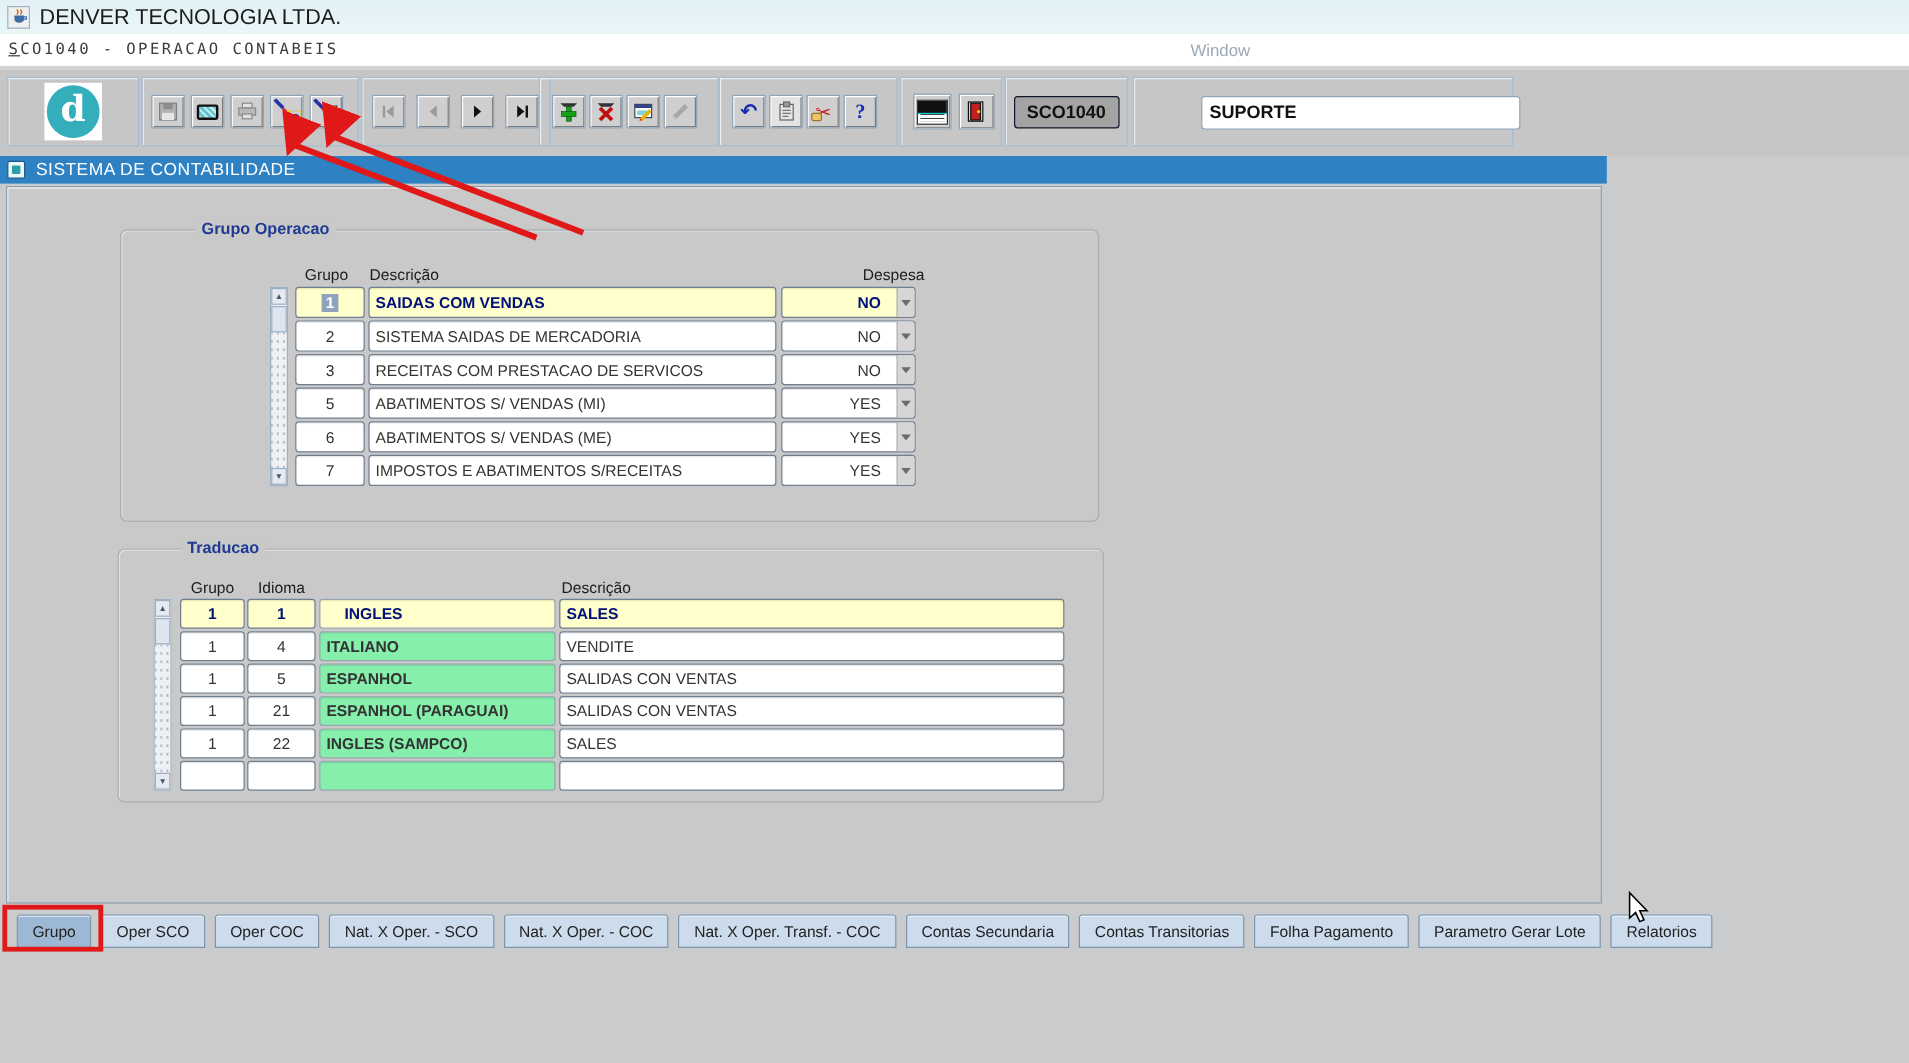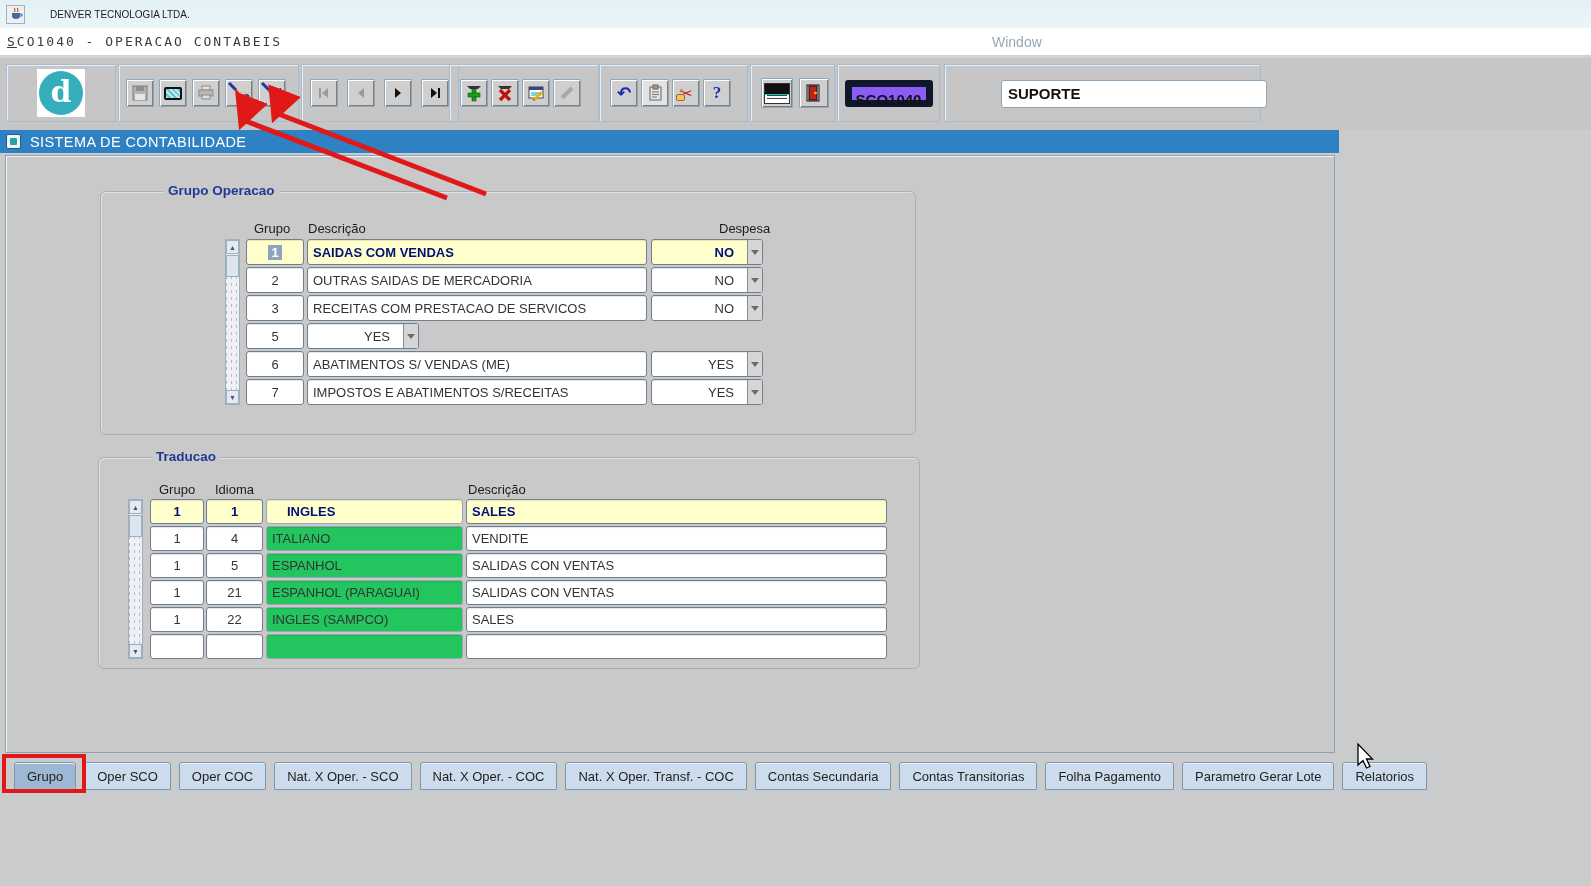--- a/index.html
+++ b/index.html
@@ -5,42 +5,42 @@
   * { margin:0; padding:0; box-sizing:border-box; }
   html,body { width:1591px; height:886px; overflow:hidden;
     font-family:"Liberation Sans", sans-serif; background:#c9cbcd; }
 
   
   .titlebar { position:absolute; left:0; top:0; width:1591px; height:28px;
     background:linear-gradient(#e2f1f6,#eaf6f8); display:flex; align-items:center; gap:8px;
     padding-left:6px; }
   .java-ic { width:19px; height:19px; background:#f0f0f0; border:1px solid #9fb0c0;
     display:flex; align-items:center; justify-content:center; }
-  .titlebar .wtitle { font-size:10px; color:#1c1c1c;margin-left:17px; }
+  .titlebar .wtitle { font-size:18px; color:#1c1c1c; }
 
   .menubar { position:absolute; left:0; top:28px; width:1591px; height:30px; background:#ffffff;
     border-bottom:3px solid #d2d2d2; }
   .menu-module { position:absolute; left:7px; top:6px; font-family:"DejaVu Sans Mono", monospace;
     font-size:13px; letter-spacing:2px; color:#3c3c3c; }
   .menu-module u { text-decoration:underline; }
   .menu-window { position:absolute; left:992px; top:6px; font-size:14px; color:#9aa7b5; }
 
   
   .toolbar { position:absolute; left:0; top:58px; width:1591px; height:72px; background:#c6c6c6; }
   .tpanel { position:absolute; top:6px; height:58px; border:1px solid #a6bdd2;
     box-shadow:inset 1px 1px 0 #e9eef3; display:flex; align-items:center; }
   .tb { width:28px; height:28px; background:#cfcfcf; border:1px solid #8ea6ba; border-radius:1px;
     box-shadow:inset 1px 1px 0 #ffffff, inset -1px -1px 0 #7e7e7e; position:relative;
     display:flex; align-items:center; justify-content:center; padding:0; cursor:pointer; }
   .tb.lite { background:#e3e3e3; }
   .logo-box { width:48px; height:48px; background:#ffffff; margin-left:30px;
     display:flex; align-items:center; justify-content:center; }
   .logo-disc { width:44px; height:44px; border-radius:50%; background:#35aebc;
     color:#ffffff; font:bold 30px/42px "DejaVu Serif", serif; text-align:center; }
-  .code-field { width:88px; height:27px; background:#8b5cf6; border:7px solid #0f172a;
+  .code-field { width:88px; height:27px; background:#a3a3a3; border:1px solid #0f172a;
     border-radius:3px; font-weight:bold; font-size:15px; color:#111; text-align:center;
     line-height:25px; margin:0 auto; }
   .user-field { position:absolute; left:56px; top:15px; width:266px; height:28px; background:#ffffff;
     border:1px solid #8ea6ba; border-radius:3px; font-weight:bold; font-size:15px; color:#111;
     padding:4px 0 0 6px; }
 
   
   .glyph-q { position:absolute; right:2px; bottom:0; font:bold 12px "Liberation Sans",sans-serif; color:#1b2bb0; }
   .dotbox { position:absolute; right:1px; bottom:1px; width:12px; height:13px;
     border:1px dotted #e4c400; }
@@ -87,21 +87,21 @@
   .vs-thumb { position:absolute; left:0; top:15px; width:13px; height:22px; background:#dfe5ee;
     border:1px solid #9db0c2; }
 
   .grid { position:absolute; display:flex; }
   .rows { display:flex; flex-direction:column; }
   .grow { display:flex; }
   .cell { background:#ffffff; border:1px solid #6f7f8f; border-radius:3px;
     font-size:13px; color:#333; padding:0 5px; display:flex; align-items:center;
     box-shadow:inset 0 1px 1px rgba(0,0,0,.10); }
   .cell.num { justify-content:center; }
-  .cell.disp { background:#22c55e; border-color:#9aa6b2; }
+  .cell.disp { background:#86efac; border-color:#9aa6b2;font-weight:bold; }
   .grow.sel .cell { background:#ffffcc; color:#00107a; font-weight:bold; }
   .grow.sel .cell.disp { background:#ffffcc;padding-left:20px; }
   .selhl { background:#8fa3bc; color:#ffffff; padding:0 3px; }
   .combo { position:relative; padding-right:28px;justify-content:flex-end; }
   .combo .dd { position:absolute; right:0; top:0; bottom:0; width:15px; background:#d6d6d6;
     border-left:1px solid #8a8a8a; border-radius:0 2px 2px 0; display:flex; align-items:center;
     justify-content:center; }
   .combo .dd::after { content:""; width:0; height:0; border:4px solid transparent;
     border-top:5px solid #6a6a6a; margin-top:4px; }
 
@@ -322,36 +322,37 @@
           <span class="selhl">1</span>
         </div>
       <div class="cell c-desc">SAIDAS COM VENDAS</div>
       <div class="cell combo c-desp">
           <span>NO</span>
           <span class="dd"></span>
         </div>
     </div>
     <div class="grow">
       <div class="cell num c-grupo">2</div>
-      <div class="cell c-desc">OUTRAS SAIDAS DE MERCADORIA</div>
+      <div class="cell c-desc">SISTEMA SAIDAS DE MERCADORIA</div>
       <div class="cell combo c-desp">
           <span>NO</span>
           <span class="dd"></span>
         </div>
     </div>
     <div class="grow">
       <div class="cell num c-grupo">3</div>
       <div class="cell c-desc">RECEITAS COM PRESTACAO DE SERVICOS</div>
       <div class="cell combo c-desp">
           <span>NO</span>
           <span class="dd"></span>
         </div>
     </div>
     <div class="grow">
       <div class="cell num c-grupo">5</div>
+      <div class="cell c-desc">ABATIMENTOS S/ VENDAS (MI)</div>
       <div class="cell combo c-desp">
           <span>YES</span>
           <span class="dd"></span>
         </div>
     </div>
     <div class="grow">
       <div class="cell num c-grupo">6</div>
       <div class="cell c-desc">ABATIMENTOS S/ VENDAS (ME)</div>
       <div class="cell combo c-desp">
           <span>YES</span>

